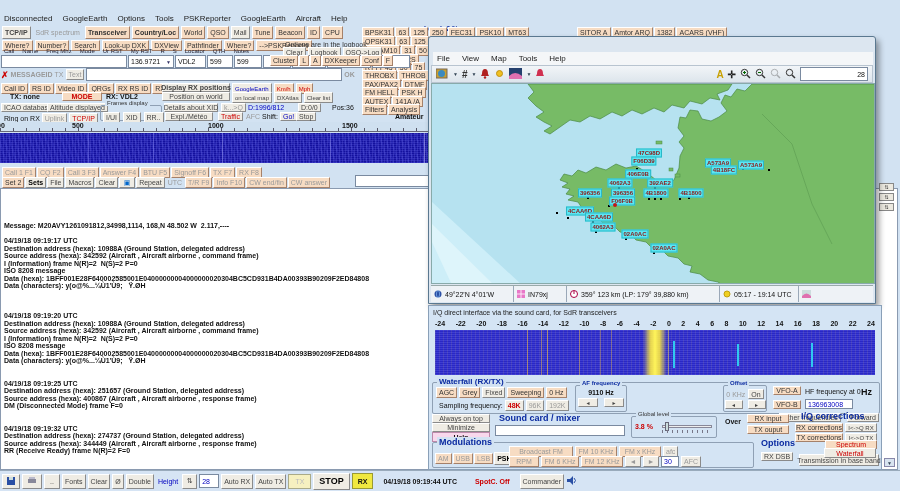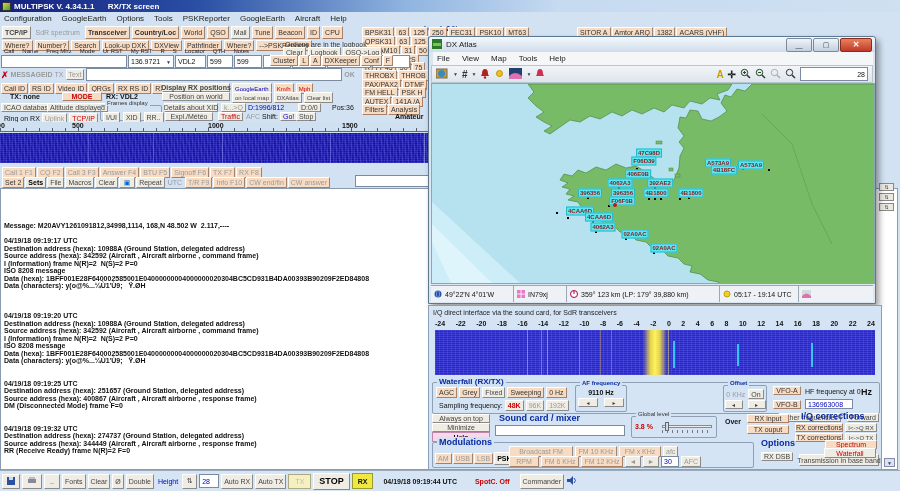--- a/index.html
+++ b/index.html
@@ -32,27 +32,23 @@
   .streak{position:absolute;top:0;bottom:0;width:1px;}
   .cell{border-right:1px solid #9aa8b8;height:100%;display:flex;align-items:center;padding:0 3px;gap:3px;white-space:nowrap;}
   .tinyspin{background:#ece9e0;border:1px solid #888;font-size:5px;width:15px;height:8px;display:flex;align-items:center;justify-content:center;color:#333;}
   pre{margin:0;font-family:"Liberation Sans",sans-serif;}
 </style>
 </head>
 <body>
 
 <div id="screen">
 
-  <div class="ab" style="left:0;top:0;width:900px;height:12px;background:linear-gradient(90deg,#14207e 0%,#2a4fa4 22%,#8fb4e0 45%,#c6daf0 62%,#cfe0f0 100%);display:flex;align-items:center;">
-    <span class="ab" style="left:2px;top:2px;width:9px;height:9px;background:linear-gradient(135deg,#e8d040,#38a048);border:1px solid #333;"></span>
-    <span style="margin-left:14px;color:#fff;font-weight:bold;font-size:8px;white-space:pre;">MULTIPSK V. 4.34.1.1      RX/TX screen</span>
-  </div>
 
   <div class="ab fx" style="left:0;top:12px;width:360px;height:13px;background:#d2e2f2;gap:10px;padding-left:4px;font-size:8px;color:#222;">
-      <span>Configuration</span>
+      <span>Disconnected</span>
       <span>GoogleEarth</span>
       <span>Options</span>
       <span>Tools</span>
       <span>PSKReporter</span>
       <span>GoogleEarth</span>
       <span>Aircraft</span>
       <span>Help</span>
     </div>
 
   <div class="ab fx" style="left:2px;top:26px;height:12px;gap:2px;">
@@ -348,32 +344,20 @@
     <span class="bold" style="padding:0 8px;">04/19/18 09:19:44 UTC</span>
     <span class="red bold" style="padding:0 8px;">SpotC. Off</span>
     <span class="bw" style="height:13px;">Commander</span>
     <span><svg width="12" height="11">
           <polygon points="1,4 4,4 7,1 7,10 4,7 1,7" fill="#2a4fa4"></polygon>
           <path d="M8,3 q3,2.5 0,5" stroke="#2a4fa4" fill="none"></path>
         </svg></span>
   </div>
 
   <div class="ab" style="left:428px;top:36px;width:448px;height:268px;background:#dce6f0;border:1px solid #5a7890;border-radius:3px 3px 0 0;box-shadow:3px 4px 6px rgba(0,0,0,.4);">
-    <div class="ab" style="left:0;top:0;right:0;height:15px;background:linear-gradient(#f4f8fc,#cfdceb);border-radius:3px 3px 0 0;display:flex;align-items:center;padding:0 3px;">
-      <span><svg width="10" height="10">
-            <rect width="10" height="10" fill="#2a7a2a"></rect>
-            <rect x="1" y="4" width="8" height="3" fill="#7ac14e"></rect>
-          </svg></span>
-      <span style="margin-left:4px;font-size:8px;color:#222;">DX Atlas</span>
-      <span style="margin-left:auto;display:flex;gap:1px;">
-        <span style="width:24px;height:12px;background:linear-gradient(#f0f4f8,#c2d0de);border:1px solid #7a8a9a;border-radius:2px;display:flex;align-items:flex-end;justify-content:center;font-size:7px;color:#345;">—</span>
-        <span style="width:24px;height:12px;background:linear-gradient(#f0f4f8,#c2d0de);border:1px solid #7a8a9a;border-radius:2px;display:flex;align-items:center;justify-content:center;font-size:7px;color:#345;">▢</span>
-        <span style="width:30px;height:12px;background:linear-gradient(#e8825a,#c0392a);border:1px solid #8a2a1a;border-radius:2px;display:flex;align-items:center;justify-content:center;font-size:8px;color:#fff;font-weight:bold;">✕</span>
-      </span>
-    </div>
     <div class="ab fx" style="left:4px;top:15px;right:2px;height:13px;background:#f4f6f8;gap:12px;padding-left:4px;font-size:8px;color:#222;">
         <span>File</span>
         <span>View</span>
         <span>Map</span>
         <span>Tools</span>
         <span>Help</span>
       </div>
     <div class="ab fx" style="left:2px;top:28px;right:2px;height:18px;background:linear-gradient(#f2f5f8,#dde5ec);border:1px solid #b8c4d0;gap:4px;padding:0 4px;">
       <span><svg width="13" height="11">
             <rect y="1" width="11" height="9" fill="#c8a030" stroke="#765"></rect>

